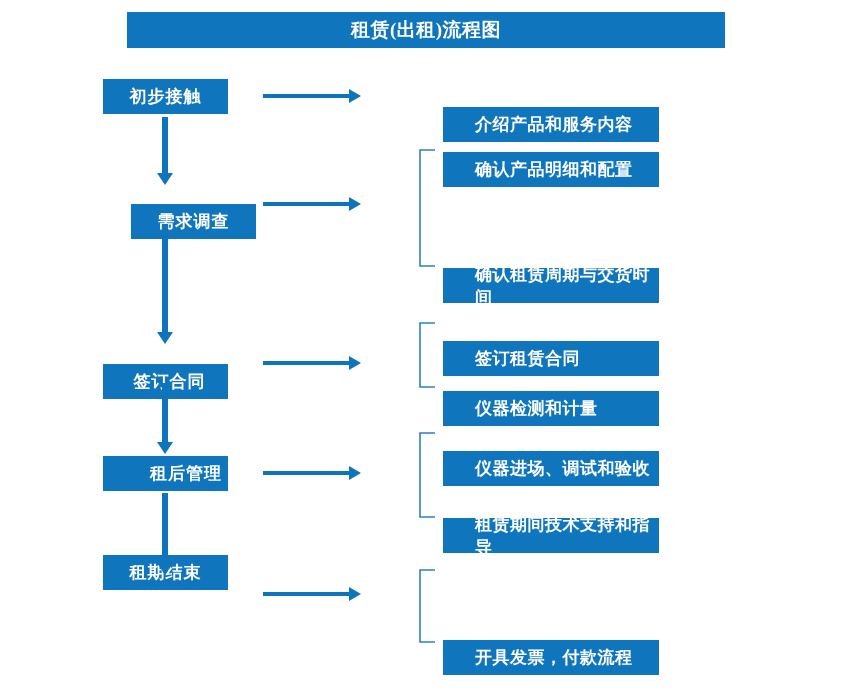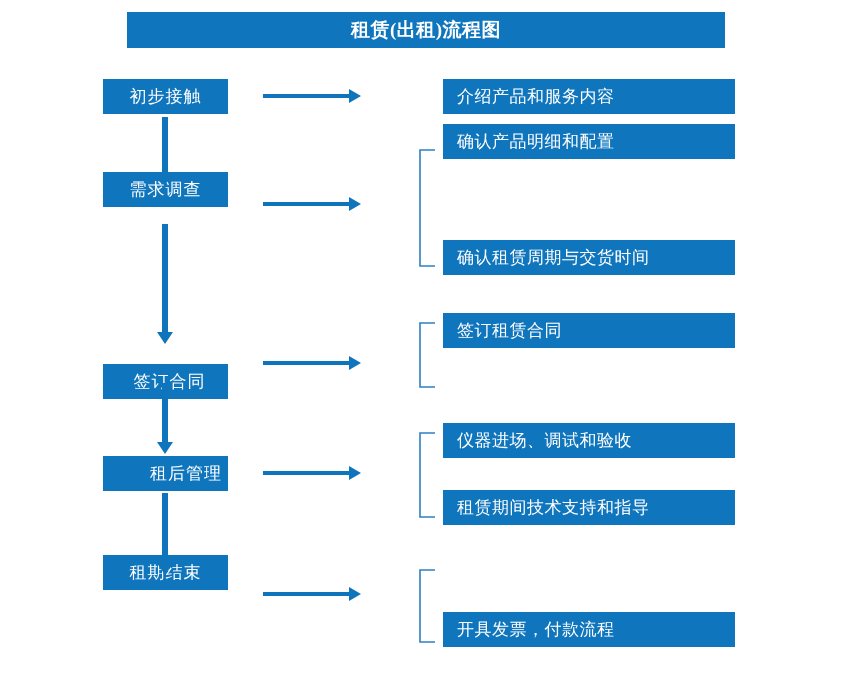--- a/index.html
+++ b/index.html
@@ -33,41 +33,42 @@
     display: flex;
     align-items: center;
     justify-content: center;
     letter-spacing: 0.5px;
     margin-left: 24px;
   }
   .node {
     position: absolute;
     background: #0f75bd;
     color: #ffffff;
-    font-weight: normal;
+    font-weight: bold;
     display: flex;
     align-items: center;
     box-sizing: border-box;
   }
   .node.stage {
     width: 125px;
     height: 35px;
     left: 103px;
     justify-content: center;
     font-size: 17px;
     letter-spacing: 1px;
   }
   .node.detail {
-    width: 292px;
+    width: 216px;
     height: 35px;
     left: 443px;
     justify-content: flex-start;
-    padding-left: 14px;
+    padding-left: 32px;
     font-size: 17px;
     letter-spacing: 0.5px;
+    margin-top: 28px;
   }
   .arrow-right {
     position: absolute;
     left: 263px;
     width: 98px;
     height: 14px;
   }
   .arrow-down {
     position: absolute;
     left: 157px;
@@ -82,29 +83,30 @@
   }
 </style>
 </head>
 <body>
 
 <div id="canvas">
 
   <div class="title-bar">租赁(出租)流程图</div>
 
   <div class="node stage" style="top:79px;">初步接触</div>
-  <div class="node stage" style="top:172px;">需求调查</div>
+  <div class="node stage" style="top:204px;margin-left:28px;">需求调查</div>
   <div class="node stage" style="top:364px;padding-left:8px;">签订合同</div>
   <div class="node stage" style="top:456px;padding-left:41px;">租后管理</div>
   <div class="node stage" style="top:555px;">租期结束</div>
 
   <div class="node detail" style="top:79px;">介绍产品和服务内容</div>
   <div class="node detail" style="top:124px;">确认产品明细和配置</div>
   <div class="node detail" style="top:240px;">确认租赁周期与交货时间</div>
   <div class="node detail" style="top:313px;text-align:right;">签订租赁合同</div>
+  <div class="node detail" style="top:363px;">仪器检测和计量</div>
   <div class="node detail" style="top:423px;">仪器进场、调试和验收</div>
   <div class="node detail" style="top:490px;">租赁期间技术支持和指导</div>
   <div class="node detail" style="top:612px;">开具发票，付款流程</div>
 
   <div class="arrow-right" style="top:89px;">
     <svg width="98" height="14" viewBox="0 0 98 14">
         <path d="M0 5 H86 V0 L98 7 L86 14 V9 H0 Z" fill="#0e74bc"></path>
       </svg>
   </div>
   <div class="arrow-right" style="top:197px;">

